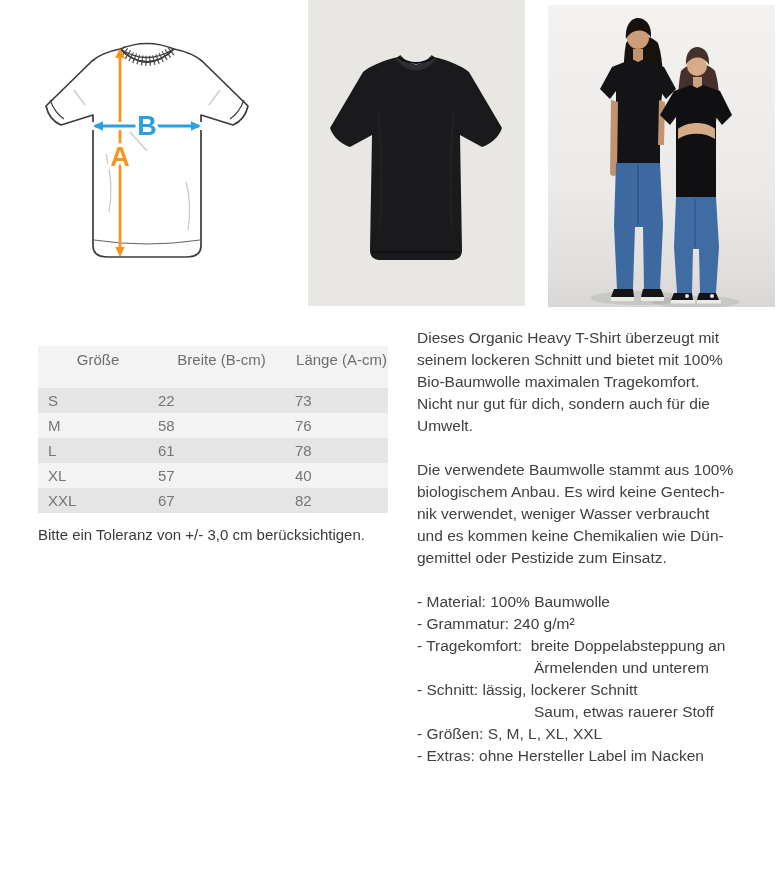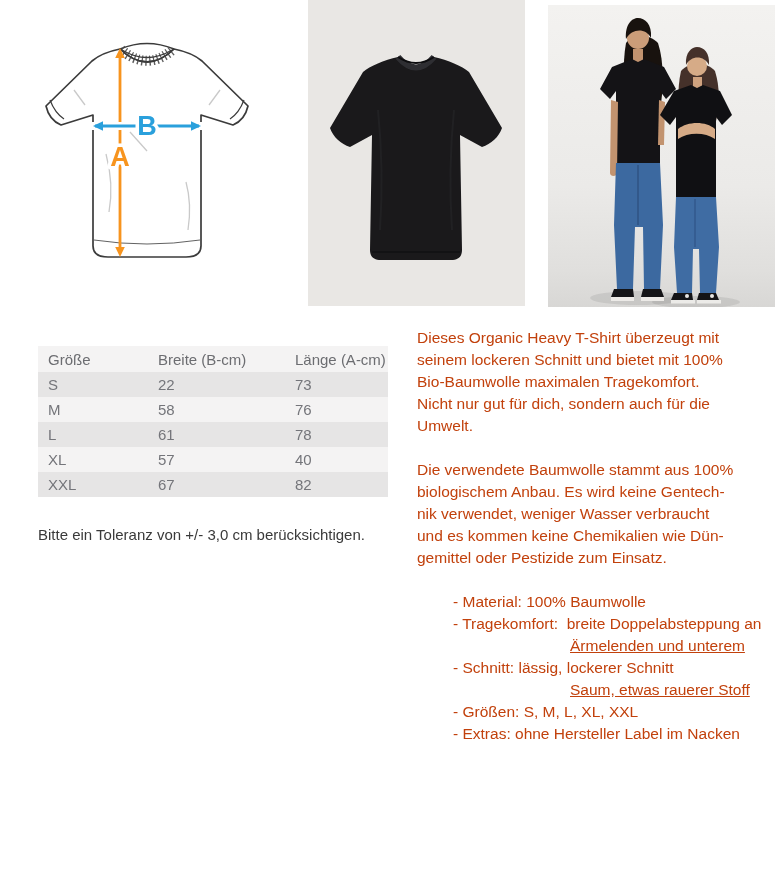--- a/index.html
+++ b/index.html
@@ -19,33 +19,33 @@
   .meas-label{font-family:"Liberation Sans",sans-serif;font-weight:bold;font-size:27px;
     paint-order:stroke;stroke:#ffffff;stroke-width:7px;stroke-linejoin:round;}
 
   
   .size-table-wrap{left:38px;top:346px;width:350px;}
   table.size-table{border-collapse:collapse;width:350px;table-layout:fixed;
     font-size:15px;color:#74757a;}
   table.size-table col:nth-child(1){width:110px;}
   table.size-table col:nth-child(2){width:137px;}
   table.size-table col:nth-child(3){width:103px;}
-  table.size-table th{font-weight:400;text-align:left;height:26px;padding:0 0 0 10px;
+  table.size-table th{font-weight:400;text-align:center;height:26px;padding:0 0 16px 10px;
     color:#6c6d71;background:#f4f3f3;}
   table.size-table td{height:25px;padding:0 0 0 10px;}
   table.size-table tbody tr:nth-child(odd) td{background:#e6e5e5;}
   table.size-table tbody tr:nth-child(even) td{background:#f4f3f3;}
 
   .tolerance-note{left:38px;top:526px;width:380px;font-size:15px;color:#3a3a3a;}
 
   
-  .description{left:417px;top:327px;width:352px;font-size:15.5px;line-height:22px;color:#c2410c;}
+  .description{left:417px;top:327px;width:352px;font-size:15.5px;line-height:22px;color:#404040;}
   .description .para{white-space:pre-line;margin:0 0 22px 0;}
-  .detail-line{white-space:pre;margin-left:36px;}
-  .detail-line.indent{padding-left:117px;text-decoration:underline;}
+  .detail-line{white-space:pre;}
+  .detail-line.indent{padding-left:117px;}
 </style>
 </head>
 <body>
 
 <div class="abs img-diagram">
   <svg viewBox="0 0 226 236" xmlns="http://www.w3.org/2000/svg">
 
     <path d="M90,15 C80,17 69,21 62,27 L16,72 C18,81 24,88 31,91 L63,81 L63,212 C63,219 68,223 78,223 L156,223 C166,223 171,219 171,212 L171,81 L203,91 C210,88 216,81 218,72 L172,27 C165,21 154,17 144,15 Q117,41 90,15 Z" fill="#ffffff" stroke="#3b3b3b" stroke-width="1.7" stroke-linejoin="round"></path>
 
     <path d="M90,15 Q117,4 144,15" fill="#ffffff" stroke="#3b3b3b" stroke-width="1.5"></path>
@@ -195,20 +195,21 @@
 Bio-Baumwolle maximalen Tragekomfort.
 Nicht nur gut für dich, sondern auch für die
 Umwelt.</p>
   <p class="para">Die verwendete Baumwolle stammt aus 100%
 biologischem Anbau. Es wird keine Gentech-
 nik verwendet, weniger Wasser verbraucht
 und es kommen keine Chemikalien wie Dün-
 gemittel oder Pestizide zum Einsatz.</p>
   <div>
       <div class="detail-line">- Material: 100% Baumwolle</div>
+      <div class="detail-line">- Grammatur: 240 g/m²</div>
       <div class="detail-line">- Tragekomfort:  breite Doppelabsteppung an</div>
       <div class="detail-line indent">Ärmelenden und unterem</div>
       <div class="detail-line">- Schnitt: lässig, lockerer Schnitt</div>
       <div class="detail-line indent">Saum, etwas rauerer Stoff</div>
       <div class="detail-line">- Größen: S, M, L, XL, XXL</div>
       <div class="detail-line">- Extras: ohne Hersteller Label im Nacken</div>
     </div>
 </div>
 
 </body></html>

